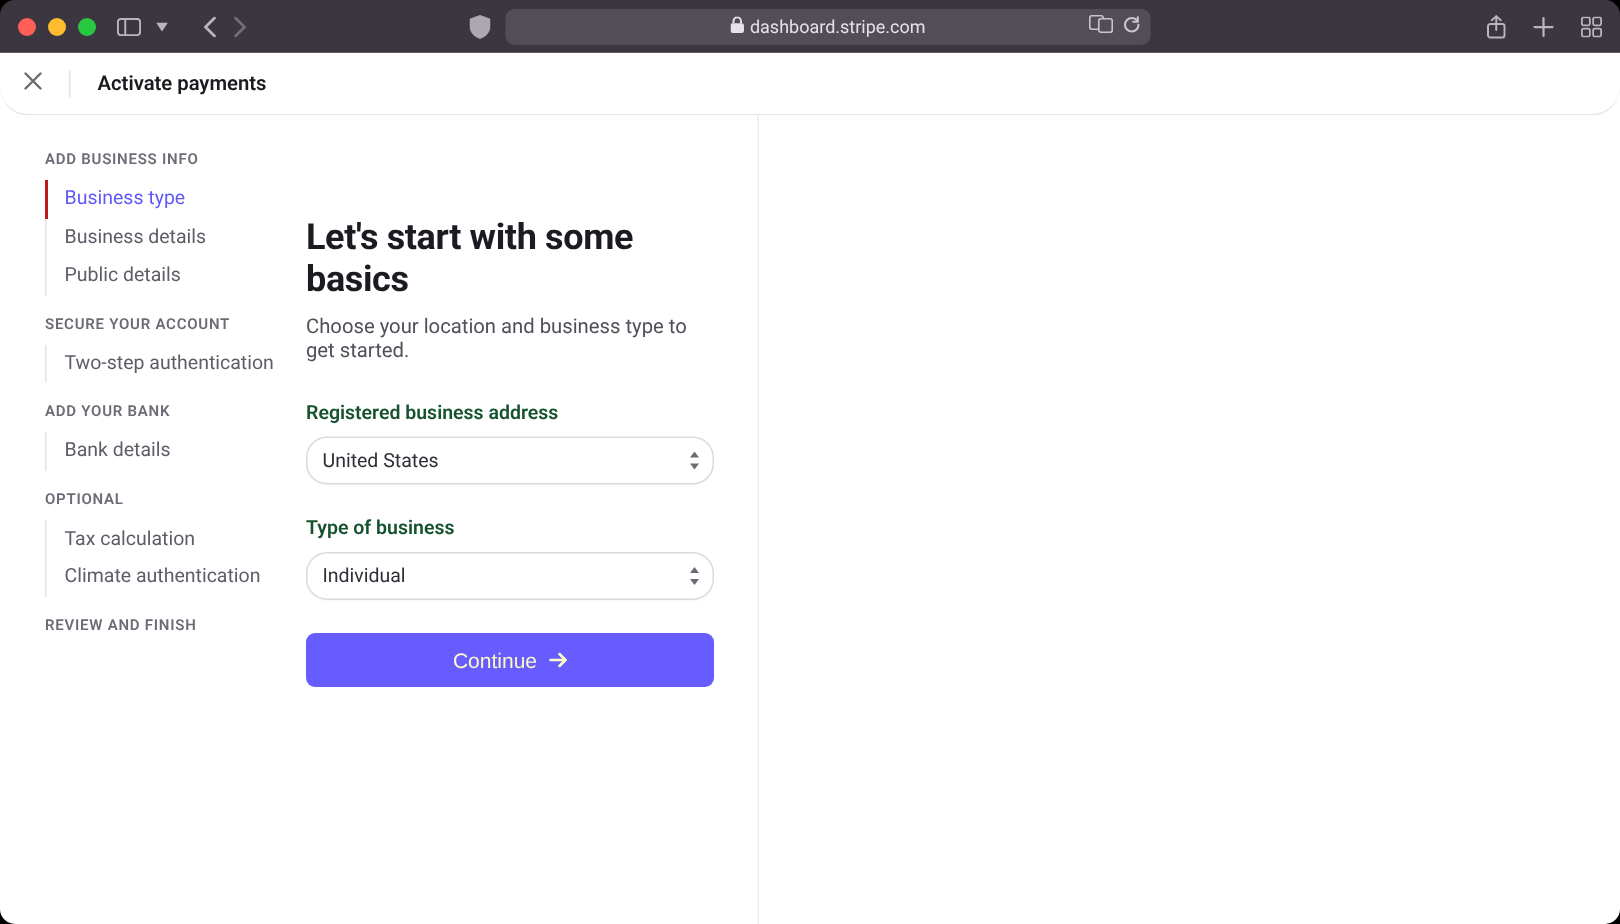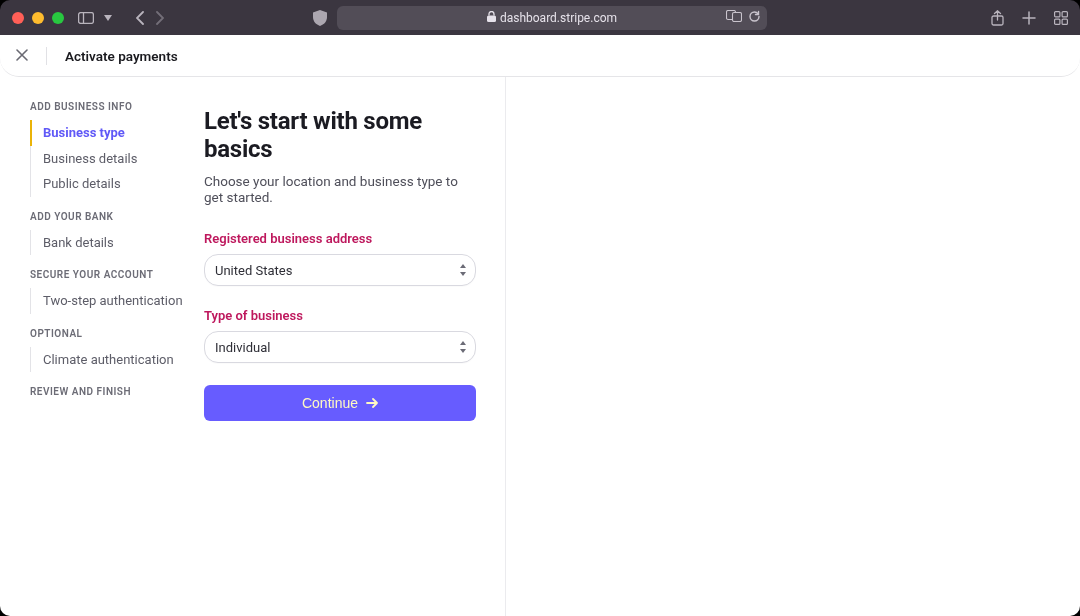--- a/index.html
+++ b/index.html
@@ -61,44 +61,44 @@
   .nav-heading {
     font-size:10px; font-weight:600; letter-spacing:.05em;
     color:#6c6c76; text-transform:uppercase; margin-bottom:8px;
   }
   .nav-items { border-left:1px solid #e3e3e7; }
   .nav-item {
     padding:3px 0 3px 11px; font-size:13px; color:#5d5d68;
     cursor:pointer; margin-left:-1px; border-left:2px solid transparent;
     line-height:1.5;
   }
-  .nav-item.active { color:#6059f7; border-left:2px solid #eab308; font-weight:700; }
+  .nav-item.active { color:#6059f7; border-left:2px solid #b91c1c; font-weight:400; }
 
   
   .content-area {
     position: relative;
     flex:1;
     display:flex;
   }
   .form-col {
     padding:30px 0 0 0;
     width: calc(505px - 203px);
   }
-  .form-inner { width:272px; margin-left: 1px; }
+  .form-inner { width:272px; margin-left: 1px; margin-top: 37px; }
 
   .divider-col {
     border-left:1px solid #ebebee;
     flex:1;
   }
 
   h1.title { font-size:24px; font-weight:700; color:#1b1b22; margin-bottom:10px; letter-spacing:-0.01em;}
   .subtitle { font-size:13.5px; color:#4f4f5a; margin-bottom:26px; }
 
   .field { margin-bottom:22px; }
-  .field-label { font-size:13px; font-weight:600; color:#be185d; margin-bottom:8px; display:block; }
+  .field-label { font-size:13px; font-weight:600; color:#14532d; margin-bottom:8px; display:block; }
   .select {
     width:100%; height:32px; border:1px solid #d9d9e0; border-radius:14px;
     background:#fff; display:flex; align-items:center; padding:0 10px;
     font-size:13px; color:#2f2f37; position:relative; cursor:pointer;
     box-shadow: 0 1px 1px rgba(0,0,0,0.02);
   }
   .select .caret {
     position:absolute; right:8px; top:50%; transform:translateY(-50%);
     color:#6b6b76;
   }
@@ -221,36 +221,37 @@
       <div class="nav-group">
         <div class="nav-heading">ADD BUSINESS INFO</div>
         <div class="nav-items">
           <div class="nav-item active">Business type</div>
           <div class="nav-item">Business details</div>
           <div class="nav-item">Public details</div>
         </div>
       </div>
 
       <div class="nav-group">
+        <div class="nav-heading">SECURE YOUR ACCOUNT</div>
+        <div class="nav-items">
+          <div class="nav-item">Two-step authentication</div>
+        </div>
+      </div>
+
+      <div class="nav-group">
         <div class="nav-heading">ADD YOUR BANK</div>
         <div class="nav-items">
           <div class="nav-item">Bank details</div>
         </div>
       </div>
 
       <div class="nav-group">
-        <div class="nav-heading">SECURE YOUR ACCOUNT</div>
-        <div class="nav-items">
-          <div class="nav-item">Two-step authentication</div>
-        </div>
-      </div>
-
-      <div class="nav-group">
         <div class="nav-heading">OPTIONAL</div>
         <div class="nav-items">
+          <div class="nav-item">Tax calculation</div>
           <div class="nav-item">Climate authentication</div>
         </div>
       </div>
 
       <div class="nav-group">
         <div class="nav-heading">REVIEW AND FINISH</div>
       </div>
 
     </nav>
 

